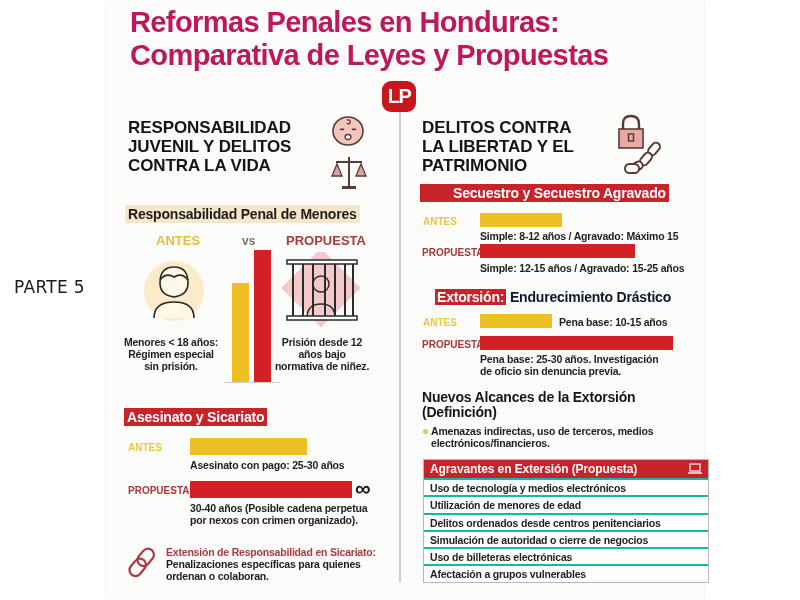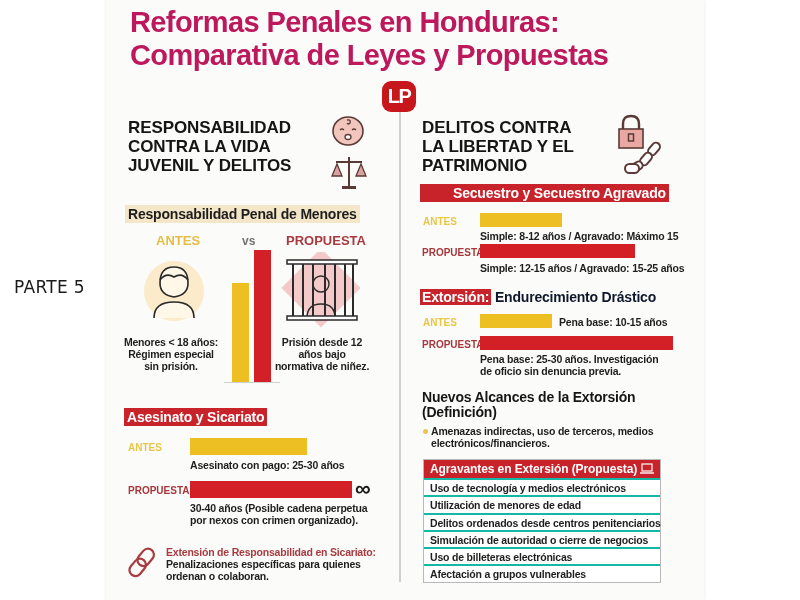--- a/index.html
+++ b/index.html
@@ -31,21 +31,21 @@
   .bar-y { background: #eebf22; }
   .bar-r { background: #d31f26; }
 
   .txt { position: absolute; font-weight: 700; font-size: 10.5px; line-height: 12px; color: #1e1e1e; letter-spacing: -0.2px; }
   .txt-c { text-align: center; }
 
   .icon { position: absolute; }
 
   .bullet-dot { position: absolute; width: 5px; height: 5px; border-radius: 50%; background: #ecc64a; }
 
-  .agr-table { position: absolute; left: 317px; top: 459px; width: 238px; border: 1px solid #b8b8b8; background: #ffffff; }
+  .agr-table { position: absolute; left: 317px; top: 459px; width: 286px; border: 1px solid #b8b8b8; background: #ffffff; }
   .agr-head { background: #c8232b; color: #fff; font-weight: 700; font-size: 12px; height: 18px; line-height: 18px; padding-left: 6px; position: relative; letter-spacing: -0.1px; }
   .agr-head .laptop { position: absolute; right: 6px; top: 3px; }
   .agr-row { height: 17.3px; line-height: 17px; border-top: 2px solid #14b8a6; font-weight: 700; font-size: 10.5px; padding-left: 6px; color: #1e1e1e; letter-spacing: -0.2px; white-space: nowrap; }
 
   .ext-note { position: absolute; left: 60px; top: 545px; width: 220px; font-weight: 700; font-size: 10.5px; line-height: 12px; color: #1e1e1e; letter-spacing: -0.2px; }
   .ext-note .red { color: #a93a40; }
 </style>
 </head>
 <body>
 
@@ -56,22 +56,22 @@
   <div class="title">
     <div>Reformas Penales en Honduras:</div>
     <div>Comparativa de Leyes y Propuestas</div>
   </div>
   <div class="logo">LP</div>
 
   <div class="divider"></div>
 
   <div class="sec-title" style="left:22px; top:118px;">
     <div>RESPONSABILIDAD</div>
+    <div>JUVENIL Y DELITOS</div>
     <div>CONTRA LA VIDA</div>
-    <div>JUVENIL Y DELITOS</div>
   </div>
 
   <svg class="icon" style="left:224px; top:114px;" width="36" height="34" viewBox="0 0 36 34">
     <ellipse cx="18" cy="17" rx="15" ry="14" fill="#f3c6bd" stroke="#5a3a36" stroke-width="1.6"></ellipse>
     <path d="M17 6 q4 -1 3 3 q-2 2 -3 0" fill="none" stroke="#5a3a36" stroke-width="1.3"></path>
     <path d="M10 16 q2 -2 4 0 M22 16 q2 -2 4 0" fill="none" stroke="#5a3a36" stroke-width="1.3"></path>
     <ellipse cx="18" cy="23" rx="3" ry="2.5" fill="#fff" stroke="#5a3a36" stroke-width="1.3"></ellipse>
   </svg>
   <svg class="icon" style="left:223px; top:152px;" width="40" height="40" viewBox="0 0 40 40">
     <line x1="20" y1="5" x2="20" y2="35" stroke="#5a3a36" stroke-width="2"></line>
@@ -171,21 +171,21 @@
 
   <div class="hl-title hl-red" style="left:314px; top:184px;padding-left:33px;">Secuestro y Secuestro Agravado</div>
   <div class="lbl-antes" style="left:317px; top:216px;">ANTES</div>
   <div class="bar bar-y" style="left:374px; top:213px; width:82px; height:14px;"></div>
   <div class="txt" style="left:374px; top:230px;">Simple: 8-12 años / Agravado: Máximo 15 años</div>
   <div class="lbl-prop" style="left:316px; top:247px;">PROPUESTA</div>
   <div class="bar bar-r" style="left:374px; top:244px; width:155px; height:14px;"></div>
   <div class="txt" style="left:374px; top:262px;">Simple: 12-15 años / Agravado: 15-25 años</div>
 
   <div style="position:absolute; left:314px; top:288px; font-weight:700; font-size:14px; line-height:18px; letter-spacing:-0.2px;">
-    <span class="hl-red" style="padding:0 2px;">Extorsión:</span>
+    <span class="hl-red" style="padding:0 2px;margin-left:15px;">Extorsión:</span>
     <span style="color:#0f172a;text-align:right;">Endurecimiento Drástico</span>
   </div>
   <div class="lbl-antes" style="left:317px; top:317px;">ANTES</div>
   <div class="bar bar-y" style="left:374px; top:314px; width:72px; height:14px;"></div>
   <div class="txt" style="left:453px; top:316px;">Pena base: 10-15 años</div>
   <div class="lbl-prop" style="left:316px; top:339px;">PROPUESTA</div>
   <div class="bar bar-r" style="left:374px; top:336px; width:193px; height:14px;"></div>
   <div class="txt" style="left:374px; top:353px;">
     <div>Pena base: 25-30 años. Investigación</div>
     <div>de oficio sin denuncia previa.</div>

